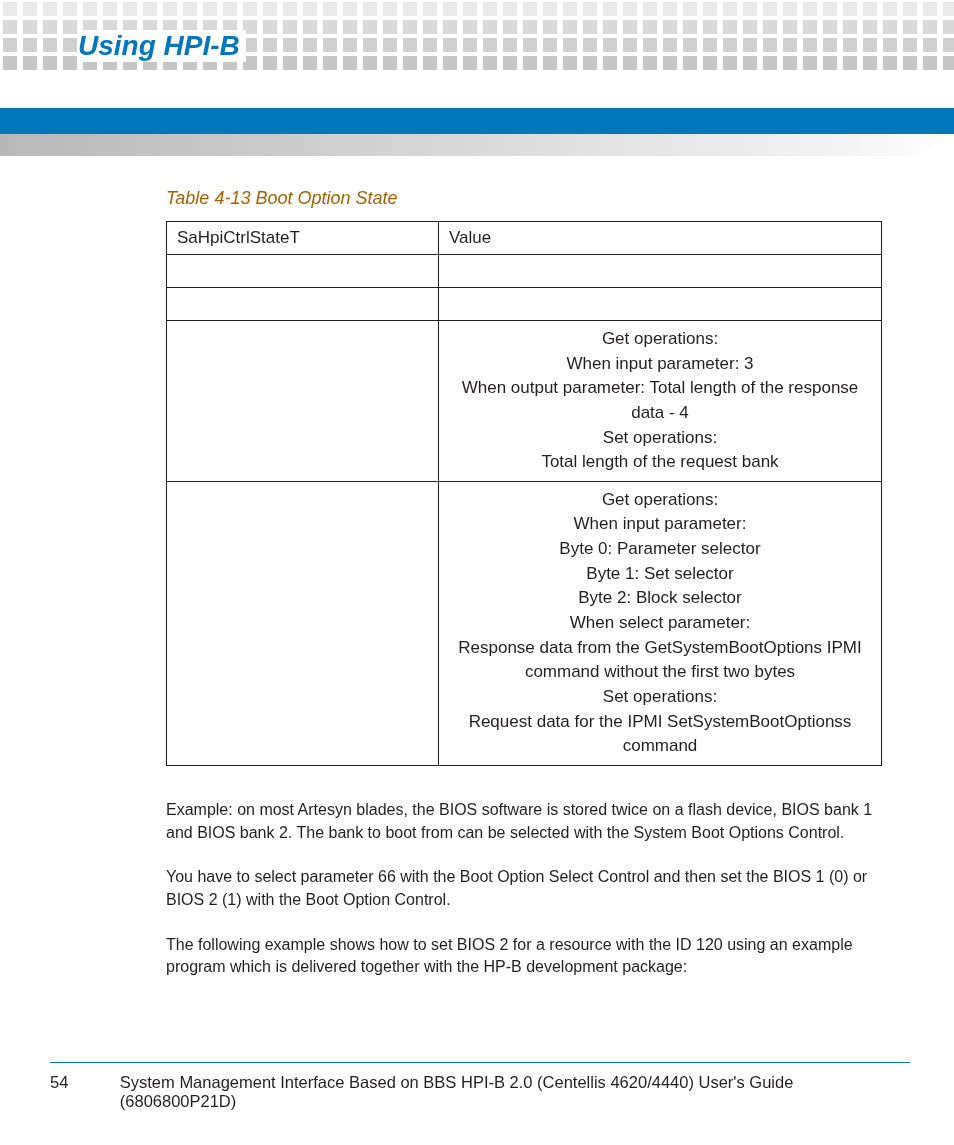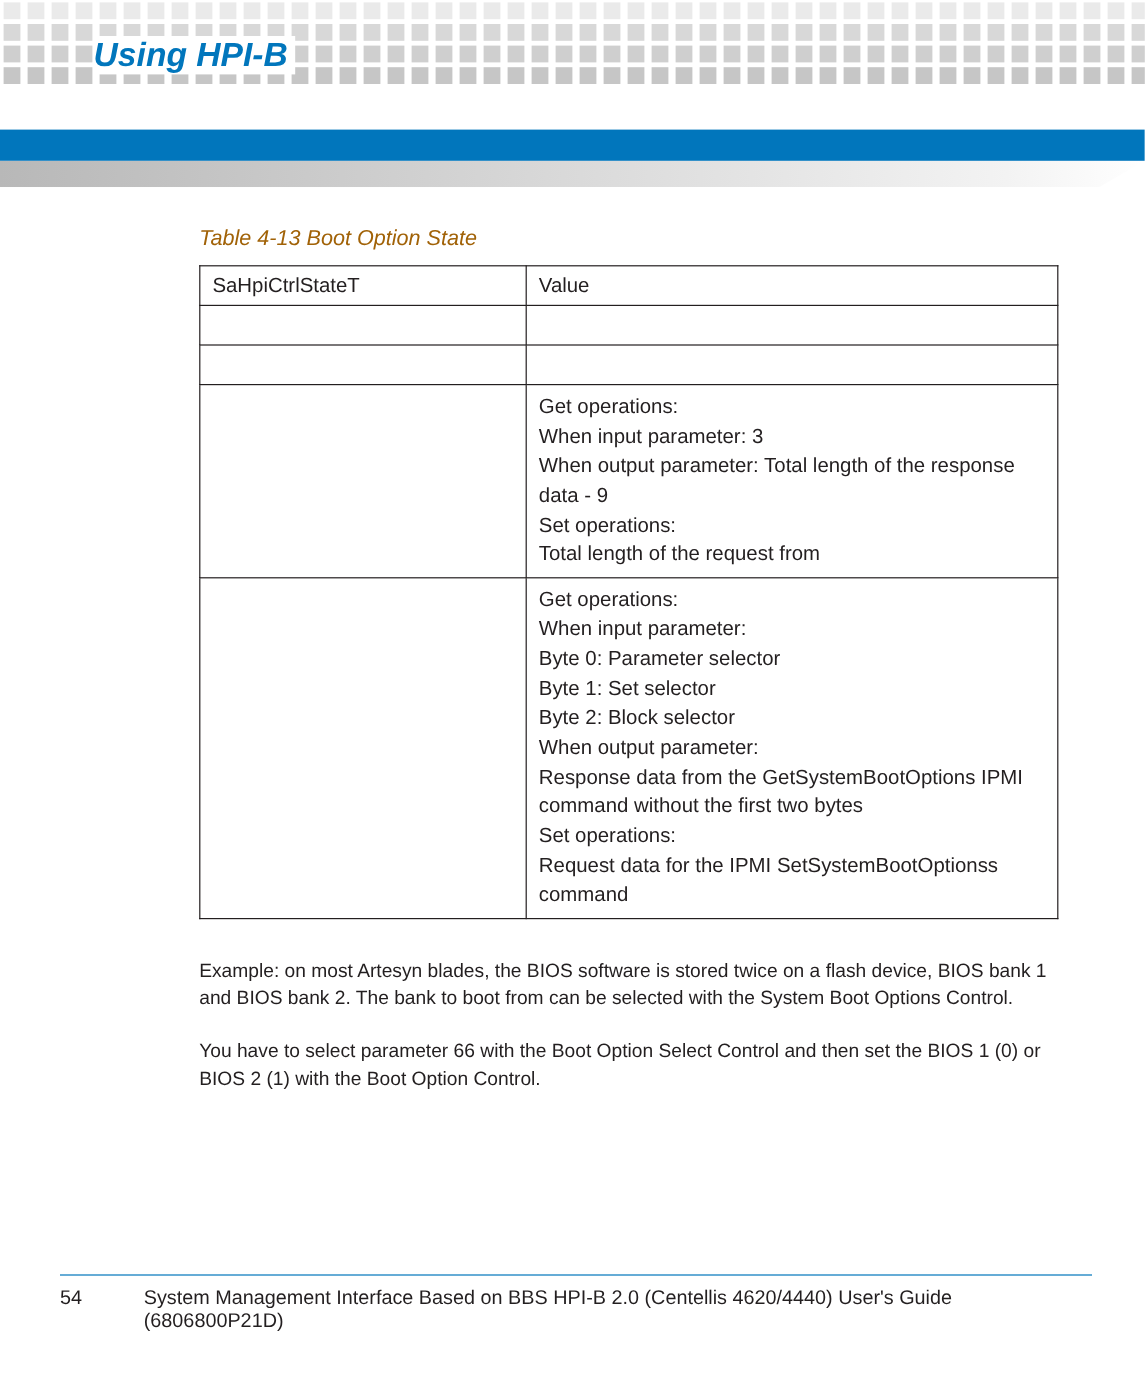--- a/index.html
+++ b/index.html
@@ -36,21 +36,21 @@
 
   .table-caption { color: #a16207; font-style: italic; font-size: 18px; margin-bottom: 12px; }
 
   table.boot { border-collapse: collapse; width: 100%; margin-bottom: 33px; }
   table.boot td, table.boot th {
     border: 1px solid #231f20; padding: 6px 10px; vertical-align: top;
     font-size: 17px; font-weight: 400; text-align: left;
   }
   table.boot th { font-weight: 400; }
   table.boot .col1 { width: 272px; }
-  .cell-line { display: block; line-height: 1.45; }
+  .cell-line { display: block; line-height: 1.45; text-align: center; }
 
   .body-para { font-size: 16px; line-height: 1.42; margin-bottom: 22px; }
 
   .footer {
     position: absolute; left: 50px; right: 44px; bottom: 34px;
     border-top: 1px solid #0176bc; padding-top: 10px;
     display: flex; align-items: baseline; gap: 30px;
     font-size: 16.5px; color: #231f20;
   }
   .footer .pnum { width: 40px; }
@@ -88,45 +88,46 @@
           </tr>
           <tr>
             <td class="col1">&nbsp;</td>
             <td>&nbsp;</td>
           </tr>
           <tr>
             <td class="col1">&nbsp;</td>
             <td>
               <span class="cell-line">Get operations:</span>
               <span class="cell-line">When input parameter: 3</span>
-              <span class="cell-line">When output parameter: Total length of the response data - 9</span>
+              <span class="cell-line">When output parameter: Total length of the response data - 4</span>
               <span class="cell-line">Set operations:</span>
-              <span class="cell-line">Total length of the request from</span>
+              <span class="cell-line">Total length of the request bank</span>
             </td>
           </tr>
           <tr>
             <td class="col1">&nbsp;</td>
             <td>
               <span class="cell-line">Get operations:</span>
               <span class="cell-line">When input parameter:</span>
               <span class="cell-line">Byte 0: Parameter selector</span>
               <span class="cell-line">Byte 1: Set selector</span>
               <span class="cell-line">Byte 2: Block selector</span>
-              <span class="cell-line">When output parameter:</span>
+              <span class="cell-line">When select parameter:</span>
               <span class="cell-line">Response data from the GetSystemBootOptions IPMI command without the first two bytes</span>
               <span class="cell-line">Set operations:</span>
               <span class="cell-line">Request data for the IPMI SetSystemBootOptionss command</span>
             </td>
           </tr>
         </tbody>
     </table>
 
     <div id="paras">
         <div class="body-para">Example: on most Artesyn blades, the BIOS software is stored twice on a flash device, BIOS bank 1 and BIOS bank 2. The bank to boot from can be selected with the System Boot Options Control.</div>
         <div class="body-para">You have to select parameter 66 with the Boot Option Select Control and then set the BIOS 1 (0) or BIOS 2 (1) with the Boot Option Control.</div>
+        <div class="body-para">The following example shows how to set BIOS 2 for a resource with the ID 120 using an example program which is delivered together with the HP-B development package:</div>
         <div class="body-para" style="margin-bottom: 22px;">&nbsp;</div>
       </div>
   </div>
 
   <div class="footer">
     <span class="pnum">54</span>
     <span>System Management Interface Based on BBS HPI-B 2.0 (Centellis 4620/4440) User's Guide (6806800P21D)</span>
   </div>
 </div>
 

